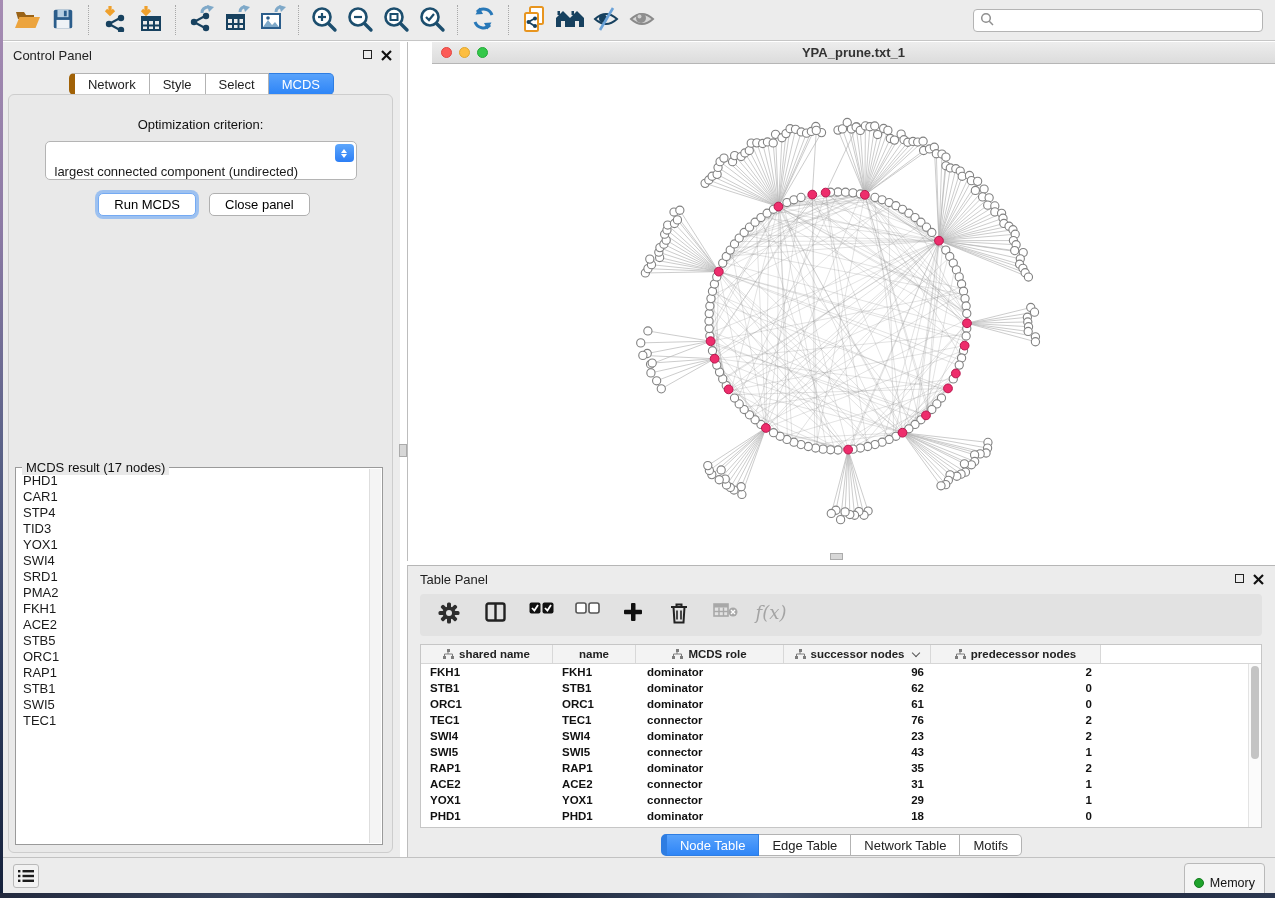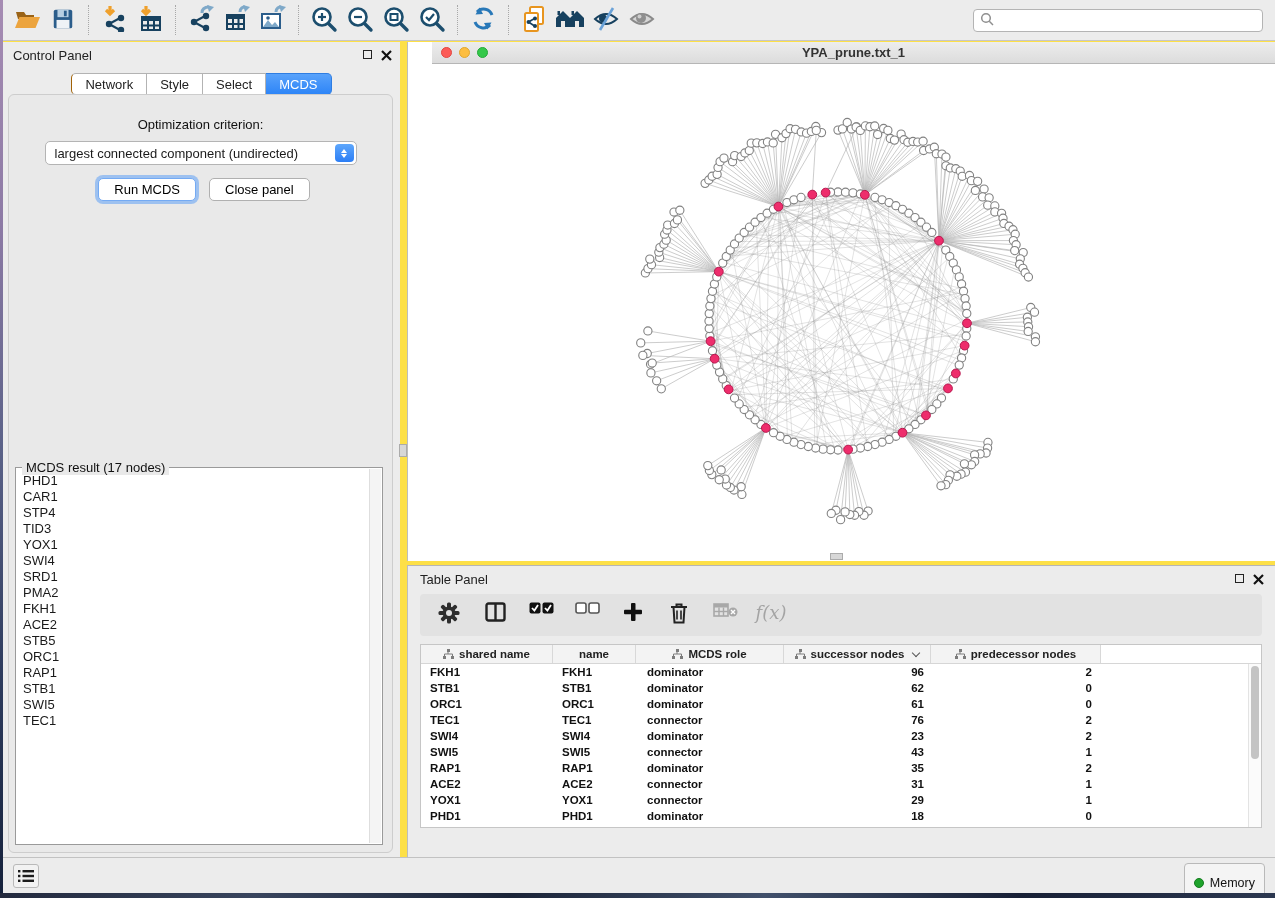--- a/index.html
+++ b/index.html
@@ -1,19 +1,19 @@
 <!DOCTYPE html>
 <html><head>
 <meta charset="utf-8">
 <style>
   * { margin:0; padding:0; box-sizing:border-box; }
   html,body { background:#555; }
   .screen {
     position:relative; width:1275px; height:898px; overflow:hidden;
-    background:#fde047; font-family:"Liberation Sans", sans-serif; font-size:13px; color:#1a1a1a;
+    background:#ffffff; font-family:"Liberation Sans", sans-serif; font-size:13px; color:#1a1a1a;
   }
   
   .wall-left { position:absolute; left:0; top:0; width:3px; height:898px;
     background:linear-gradient(#a68cb3,#8d7aa5,#5b6288,#2e3c5e,#15213b); z-index:50;}
   .wall-bottom { position:absolute; left:0; bottom:0; width:1275px; height:5px;
     background:linear-gradient(90deg,#232a3e,#39455e,#1b2438,#41506b,#182036,#2c3850); z-index:50;}
 
   
   .toolbar { position:absolute; left:3px; top:0; right:0; height:41px; background:#ececec;
     border-bottom:1px solid #c6c6c6; display:flex; align-items:center; padding-left:6px; }
@@ -27,29 +27,29 @@
   .control-panel { position:absolute; left:3px; top:42px; width:397px; height:815px; background:#ececec; }
   .panel-head { position:relative; height:26px; }
   .panel-title { position:absolute; left:10px; top:6px; font-size:13px; color:#222; }
   .panel-btns { position:absolute; right:8px; top:7px; display:flex; gap:9px; align-items:center; }
   .float-box { width:9px; height:9px; border:1.5px solid #222; }
   .close-x { width:11px; height:11px; }
 
   .cp-tabs { position:absolute; left:0; right:0; top:31px; display:flex; justify-content:center; }
   .seg { border:1px solid #b3b3b3; border-left:none; background:#fff; padding:2px 13px; font-size:13px;
     color:#222; height:22px; display:flex; align-items:center; }
-  .seg:first-child { border-left:1px solid #a16207; border-radius:5px 0 0 5px; }
+  .seg:first-child { border-left:6px solid #a16207; border-radius:5px 0 0 5px; }
   .seg:last-child { border-radius:0 5px 5px 0; }
   .seg.active { background:linear-gradient(#58a2fb,#2e85f7); border-color:#2e7de2; color:#fff; }
 
   .cp-body { position:absolute; left:5px; right:7px; top:52px; bottom:4px;
     background:#e9e9e9; border:1px solid #cdcdcd; border-radius:6px; }
   .opt-label { text-align:center; margin-top:22px; font-size:13px; color:#111; }
-  .combo { position:relative; margin:9px auto 0; width:312px; height:24px; background:#fff;
-    border:1px solid #b4b4b4; border-radius:5px; display:flex; align-items:center; padding-left:9px; font-size:13px; }
+  .combo { position:relative; margin:9px auto 0; width:312px; height:39px; background:#fff;
+    border:1px solid #b4b4b4; border-radius:5px; display:flex; align-items:flex-end; padding-left:9px; font-size:13px; }
   .combo .stepper { position:absolute; right:2px; top:2px; width:19px; height:18px; border-radius:4px;
     background:linear-gradient(#5ea7fc,#2c7ef5); display:flex; flex-direction:column; align-items:center; justify-content:center; gap:1px;}
   .chev-up { width:0;height:0;border-left:3.5px solid transparent;border-right:3.5px solid transparent;border-bottom:4px solid #fff; }
   .chev-dn { width:0;height:0;border-left:3.5px solid transparent;border-right:3.5px solid transparent;border-top:4px solid #fff; }
   .btn-row { display:flex; justify-content:center; gap:13px; margin-top:13px; }
   .pbtn { background:#fff; border:1px solid #b0b0b0; border-radius:5px; padding:3px 15px; font-size:13px; font-family:inherit; }
   .pbtn.focus { border-color:#74aaf3; box-shadow:0 0 0 3px rgba(95,160,245,.55);margin-left:7px; }
 
   .mcds-fieldset { position:absolute; left:6px; right:9px; top:372px; bottom:7px;
     border:1px solid #9a9a9a; background:#fff; }
@@ -1222,20 +1222,26 @@
             <div class="tcell">18</div>
             <div class="tcell">0</div>
             <div class="tcell"></div>
           </div>
         </div>
       <div class="vscroll">
           <div class="vthumb"></div>
         </div>
     </div>
 
+    <div class="tp-tabs">
+      <div class="seg active">Node Table</div>
+      <div class="seg">Edge Table</div>
+      <div class="seg">Network Table</div>
+      <div class="seg">Motifs</div>
+    </div>
   </div>
 
   <div class="statusbar">
     <div class="hist-btn">
       <svg width="16" height="14" viewBox="0 0 16 14">
           <g fill="#1c1c1c">
             <rect x="0" y="1" width="2.4" height="2.4"></rect>
             <rect x="4.5" y="1" width="11.5" height="2.4"></rect>
             <rect x="0" y="5.8" width="2.4" height="2.4"></rect>
             <rect x="4.5" y="5.8" width="11.5" height="2.4"></rect>

